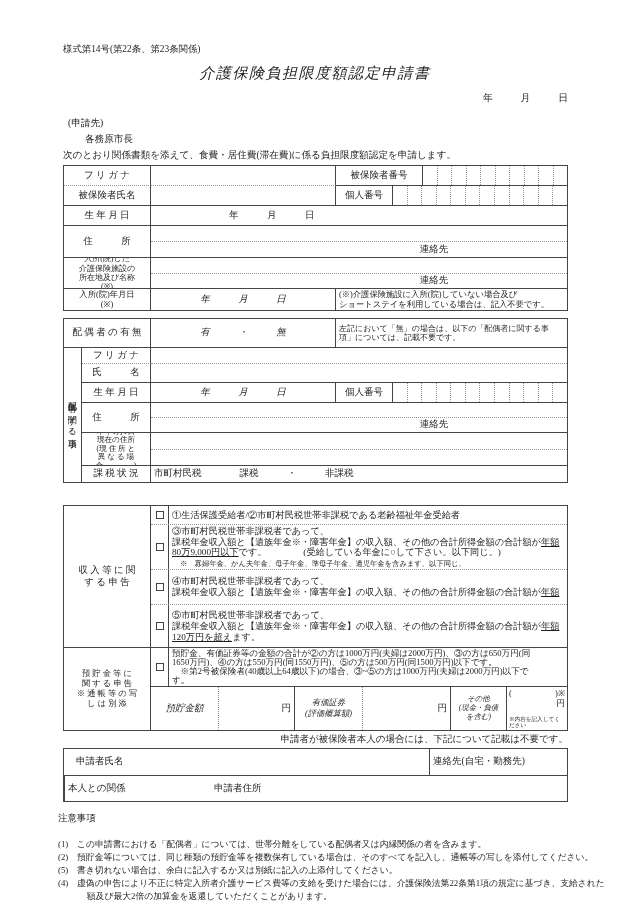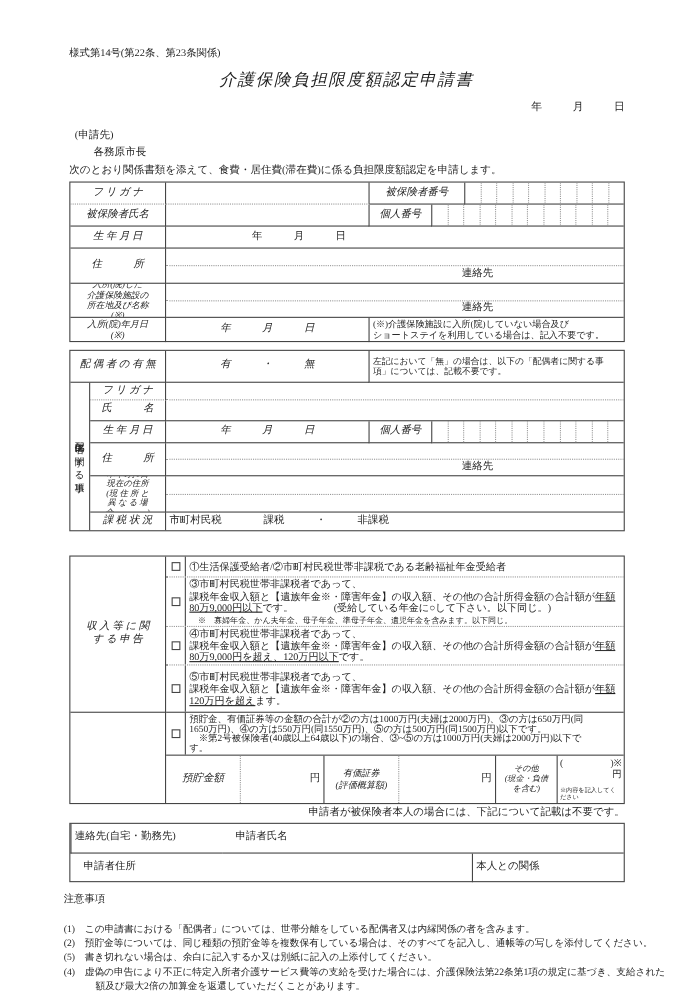--- a/index.html
+++ b/index.html
@@ -4,21 +4,21 @@
 <style>
   :root{ --ln:#454545; --lnD:#979797; --tx:#1d1d1d; }
   *{ margin:0; padding:0; box-sizing:border-box; }
   html,body{ background:#ffffff; }
   .page{ position:relative; width:630px; height:902px; background:#fff; color:var(--tx);
          font-family:"Liberation Serif","DejaVu Serif",serif; font-size:9.5px; line-height:1.2; overflow:hidden; }
   .abs{ position:absolute; }
   .tbl{ left:63px; width:505px; border:1px solid var(--ln); }
   .row{ display:flex; }
   .c{ padding:0 3px; overflow:hidden; }
-  .lab{ display:flex; align-items:center; justify-content:center; text-align:center; padding:0 2px; overflow:hidden;font-style:italic; }
+  .lab{ display:flex; align-items:center; justify-content:center; text-align:center; padding:0 2px; overflow:hidden; }
   .brs{ border-right:1px solid var(--ln); }
   .brd{ border-right:1px dotted var(--lnD); }
   .bbs{ border-bottom:1px solid var(--ln); }
   .bbd{ border-bottom:1px dotted var(--lnD); }
   .f1{ flex:1; min-width:0; }
   .cells{ display:flex; }
   .dcell{ flex:1; border-left:1px dotted var(--lnD); }
   .cells .dcell:first-child{ border-left:none; }
   .pre{ white-space:pre-line; }
   .sm{ font-size:8px; line-height:1.18; }
@@ -182,20 +182,24 @@
         </div>
       </div>
     </div>
   </div>
 
   <div class="abs tbl" style="top:505px;height:226px">
     <div class="row" style="height:100%">
       <div class="colcell brs" style="width:87px">
         <div class="lab bbs pre" style="height:142px">収 入 等 に 関
 す る 申 告</div>
+        <div class="lab pre sm2" style="height:82px">預 貯 金 等 に
+関 す る 申 告
+※ 通 帳 等 の 写
+し は 別 添</div>
       </div>
       <div class="colcell f1">
         <div class="row bbd" style="height:19px">
           <div class="cbcol">
               <span class="box"></span>
             </div>
           <div class="itm f1">
             <div class="ln">①生活保護受給者/②市町村民税世帯非課税である老齢福祉年金受給者</div>
           </div>
         </div>
@@ -210,21 +214,20 @@
             <div class="ln xs" style="padding-left:8px">※　寡婦年金、かん夫年金、母子年金、準母子年金、遺児年金を含みます。以下同じ。</div>
           </div>
         </div>
         <div class="row bbd" style="height:35px">
           <div class="cbcol">
               <span class="box"></span>
             </div>
           <div class="itm f1">
             <div class="ln"><span>④市町村民税世帯非課税者であって、</span></div>
             <div class="ln"><span>課税年金収入額と【遺族年金※・障害年金】の収入額、その他の合計所得金額の合計額が</span><span class="u">年額</span></div>
-            <div class="ln"><span class="u">80万9,000円を超え、120万円以下</span><span>です。</span></div>
           </div>
         </div>
         <div class="row bbs" style="height:43px">
           <div class="cbcol">
               <span class="box"></span>
             </div>
           <div class="itm f1">
             <div class="ln"><span>⑤市町村民税世帯非課税者であって、</span></div>
             <div class="ln"><span>課税年金収入額と【遺族年金※・障害年金】の収入額、その他の合計所得金額の合計額が</span><span class="u">年額</span></div>
             <div class="ln"><span class="u">120万円を超え</span><span>ます。</span></div>
@@ -259,26 +262,26 @@
             <div style="font-size:5.6px;margin-top:auto">※内容を記入してください</div>
           </div>
         </div>
       </div>
     </div>
   </div>
 
   <div class="abs" style="right:62px;top:734px;font-size:9.5px">申請者が被保険者本人の場合には、下記について記載は不要です。</div>
   <div class="abs tbl" style="top:748px;height:54px">
     <div class="row" style="height:27px">
+      <div class="c f1 bbs" style="display:flex;align-items:center;padding-left:12px">申請者氏名</div>
       <div class="c bbs" style="width:138px;border-left:1px solid var(--ln);display:flex;align-items:center">連絡先(自宅・勤務先)</div>
-      <div class="c f1 bbs" style="display:flex;align-items:center;padding-left:12px">申請者氏名</div>
     </div>
     <div class="row" style="height:26px">
+      <div class="c" style="width:138px;border-left:1px solid var(--ln);display:flex;align-items:center">本人との関係</div>
       <div class="c f1" style="display:flex;align-items:center;padding-left:12px">申請者住所</div>
-      <div class="c" style="width:138px;border-left:1px solid var(--ln);display:flex;align-items:center">本人との関係</div>
     </div>
   </div>
 
   <div class="abs notes" style="left:58px;top:812px;width:552px">
     <div style="font-size:9.4px;margin-bottom:13px">注意事項</div>
     <div class="nt">(1)　この申請書における「配偶者」については、世帯分離をしている配偶者又は内縁関係の者を含みます。</div>
     <div class="nt">(2)　預貯金等については、同じ種類の預貯金等を複数保有している場合は、そのすべてを記入し、通帳等の写しを添付してください。</div>
     <div class="nt">(5)　書き切れない場合は、余白に記入するか又は別紙に記入の上添付してください。</div>
     <div class="nt">(4)　虚偽の申告により不正に特定入所者介護サービス費等の支給を受けた場合には、介護保険法第22条第1項の規定に基づき、支給された
 　額及び最大2倍の加算金を返還していただくことがあります。</div>

